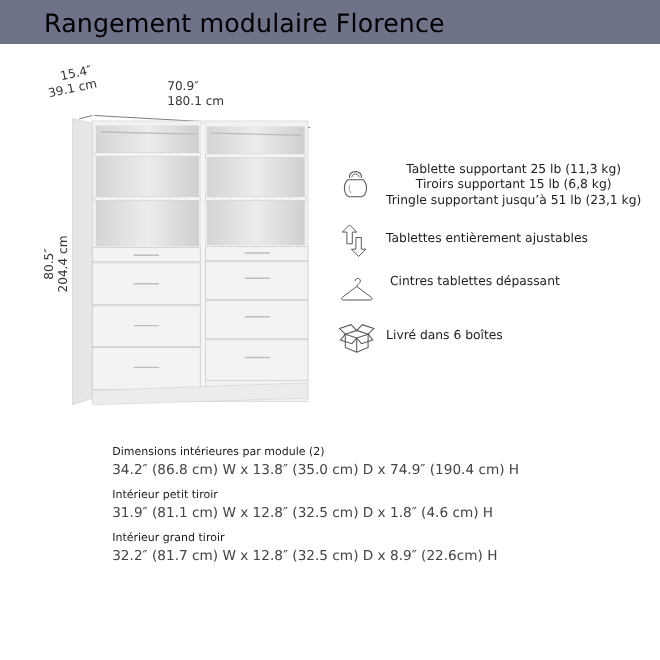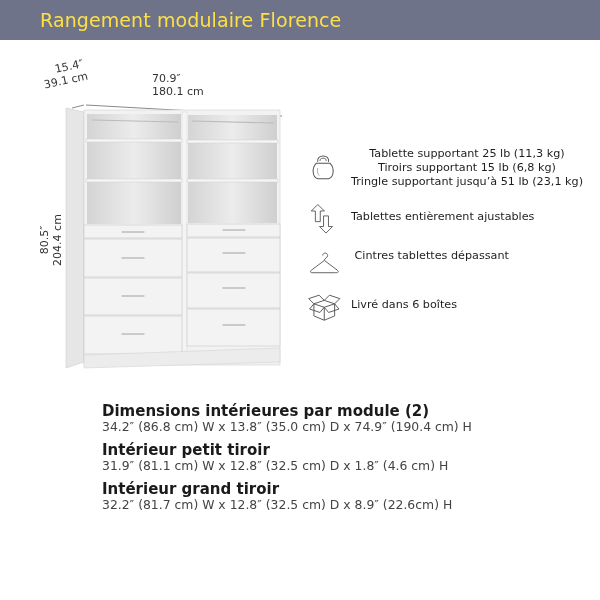--- a/index.html
+++ b/index.html
@@ -5,41 +5,41 @@
     * { margin: 0; padding: 0; box-sizing: border-box; }
     html, body { width: 600px; height: 600px; overflow: hidden; background: #ffffff; }
     body { position: relative; font-family: "DejaVu Sans", sans-serif; color: #1e1e1e; }
 
     .header {
       position: absolute; left: 0; top: 0; width: 600px; height: 40px;
       background: #6e7389;
     }
     .header-title {
       position: absolute; left: 40px; top: 9px;
-      font-size: 19px; color: #fde047; letter-spacing: 0.1px; white-space: nowrap;
+      font-size: 23px; color: #000000; letter-spacing: 0.1px; white-space: nowrap;
     }
 
     .dim { position: absolute; font-size: 11px; color: #333; white-space: nowrap; line-height: 13px; }
     .dim-depth { left: 40px; top: 66px; transform: rotate(-12deg); transform-origin: left top; }
     .dim-width { left: 152px; top: 72px; text-align: left; width: 60px; }
     .dim-height {
       position: absolute; left: 38px; top: 290px; transform: rotate(-90deg); transform-origin: left top;
       font-size: 11px; color: #333; white-space: nowrap; line-height: 13px; text-align: center; width: 100px;
     }
 
     .cabinet { position: absolute; left: 60px; top: 100px; width: 230px; height: 280px; }
 
     .features { position: absolute; left: 305px; top: 145px; width: 290px; }
     .feature { position: absolute; left: 0; width: 290px; }
     .feature-icon { position: absolute; left: 0; top: 0; width: 44px; height: 44px; }
     .feature-text { position: absolute; left: 46px; font-size: 11.2px; line-height: 14px; color: #1e1e1e; white-space: nowrap; }
 
     .specs { position: absolute; left: 102px; top: 404px; width: 470px; }
     .spec { margin-bottom: 9px; }
-    .spec-title { font-size: 15px; line-height: 15px; color: #1a1a1a; white-space: nowrap; font-weight: bold; }
+    .spec-title { font-size: 10px; line-height: 15px; color: #1a1a1a; white-space: nowrap; }
     .spec-value { font-size: 12.4px; line-height: 15px; color: #444; white-space: nowrap; }
   </style>
 </head>
 <body>
 
 <div class="header">
   <div class="header-title">Rangement modulaire Florence</div>
 </div>
 
 <div class="dim dim-depth">

